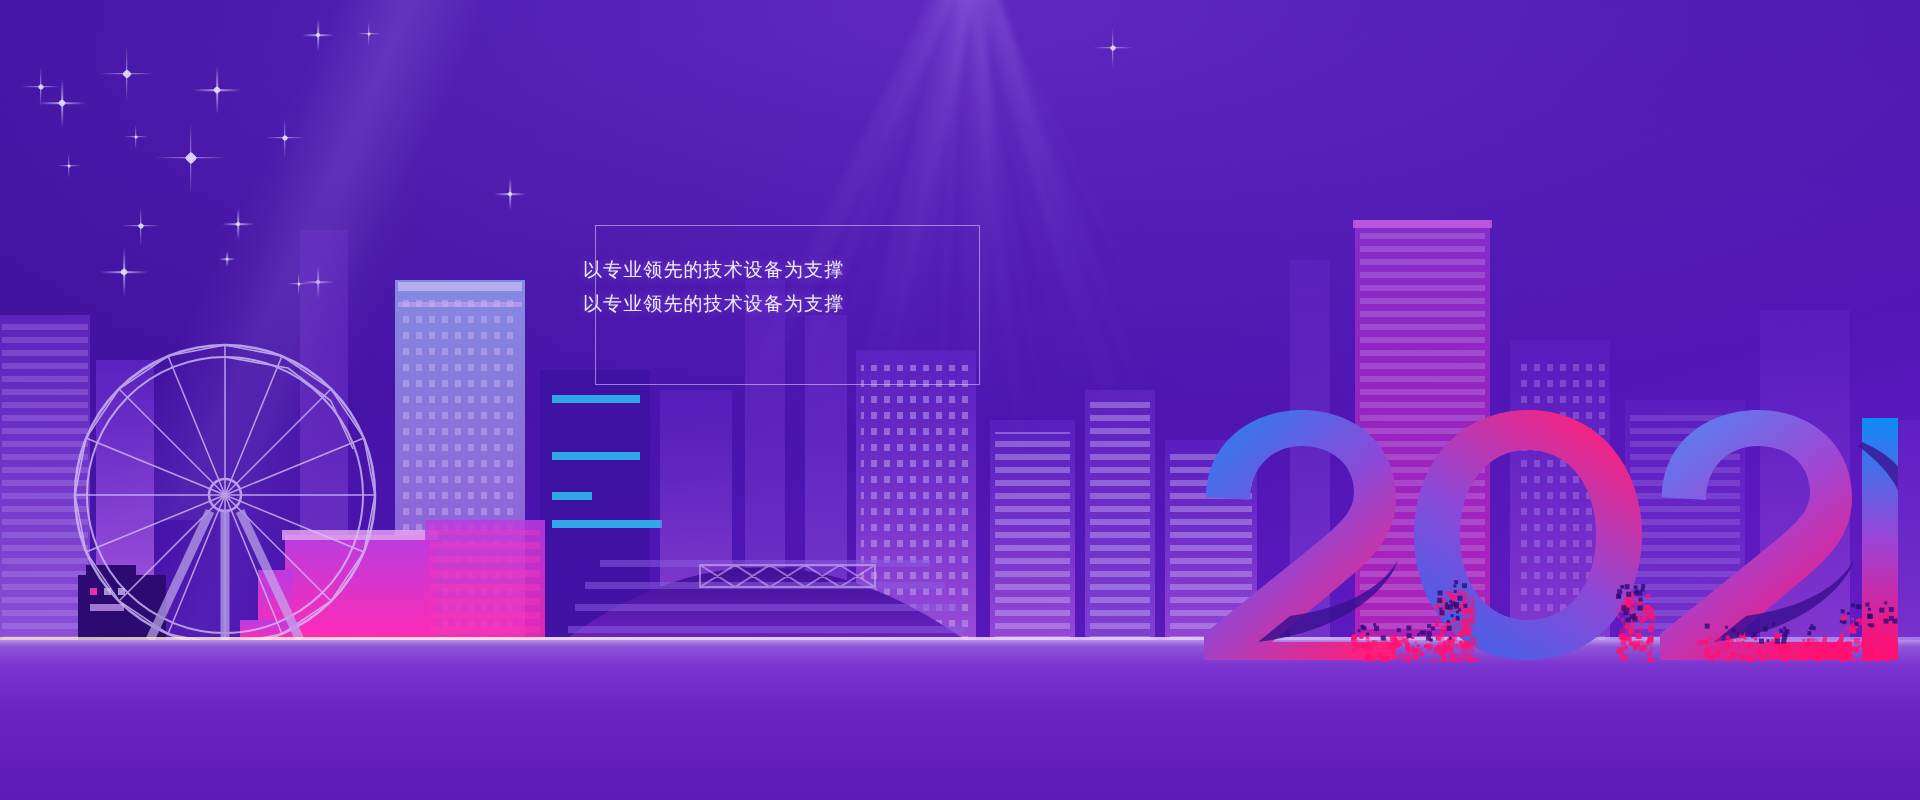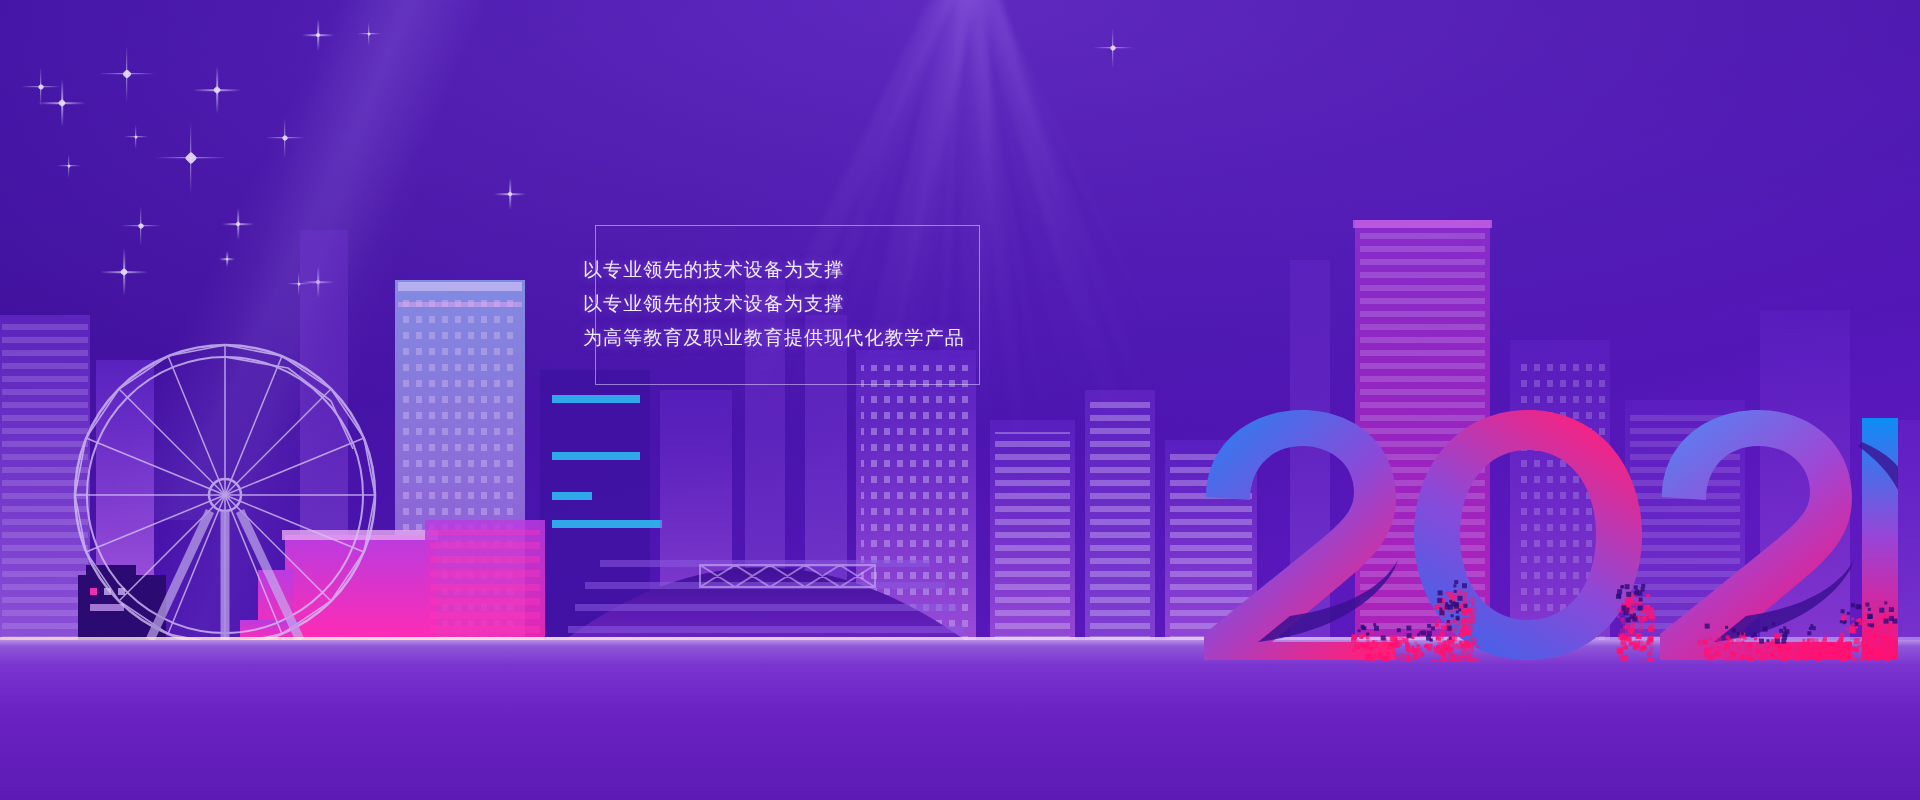--- a/index.html
+++ b/index.html
@@ -1079,16 +1079,15 @@
           <rect x="690.9" y="205.0" width="5" height="5" opacity="0.8"></rect>
         </g>
     </svg>
   </div>
 
 
   <div class="subbox"></div>
   <div class="sublines">
     <div>以专业领先的技术设备为支撑</div>
     <div>以专业领先的技术设备为支撑</div>
-    <div>为高等教育及职业教育提供现代化教学产品</div>
   </div>
 
 </div>
 
 </body></html>

